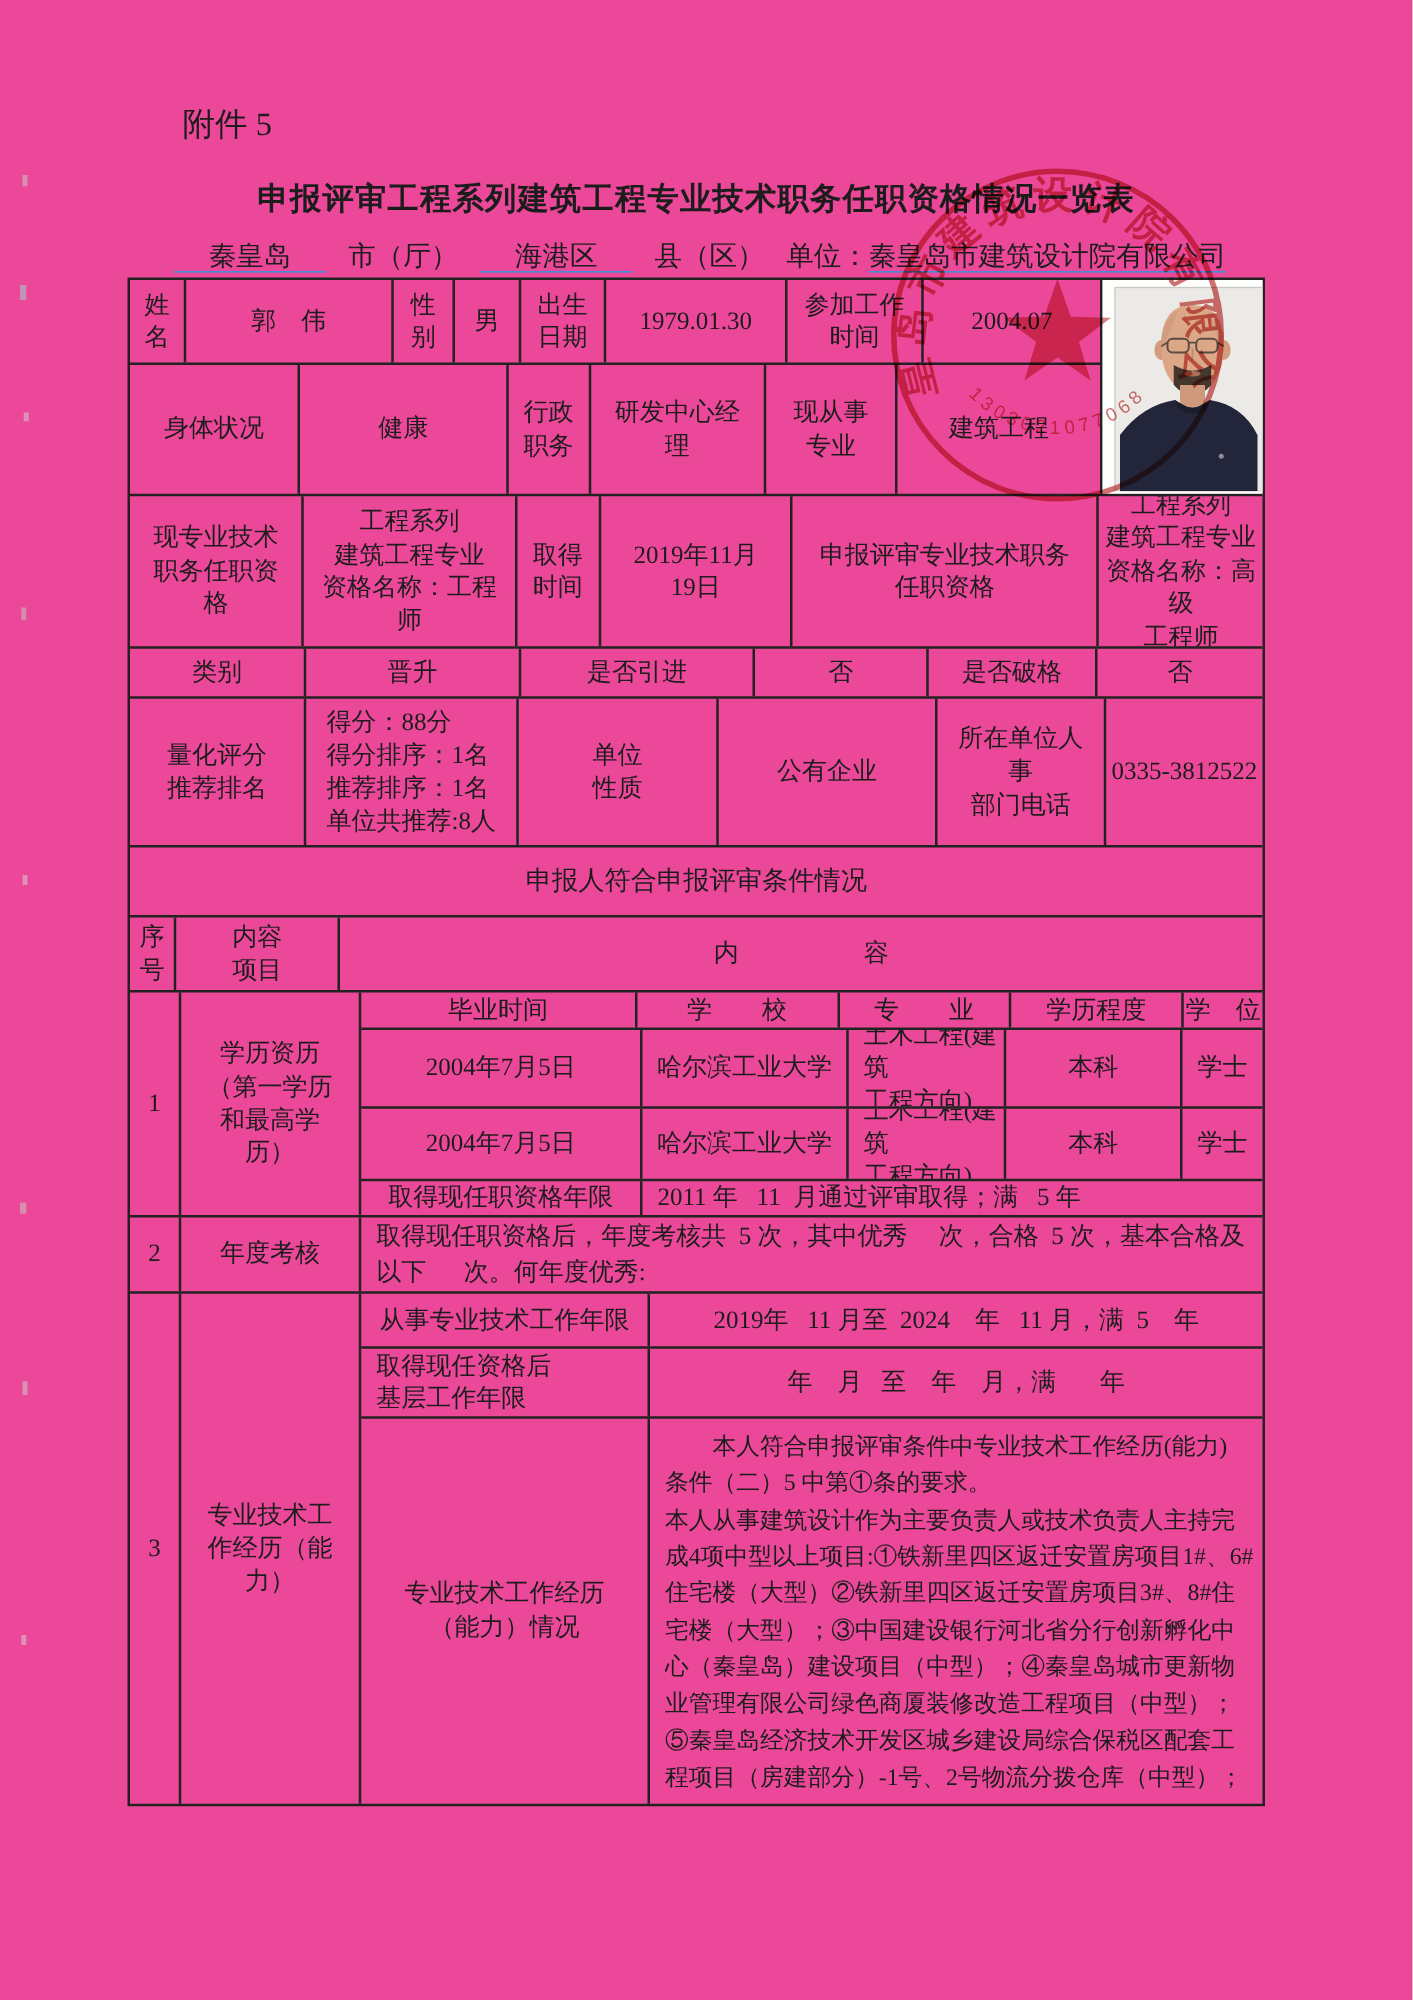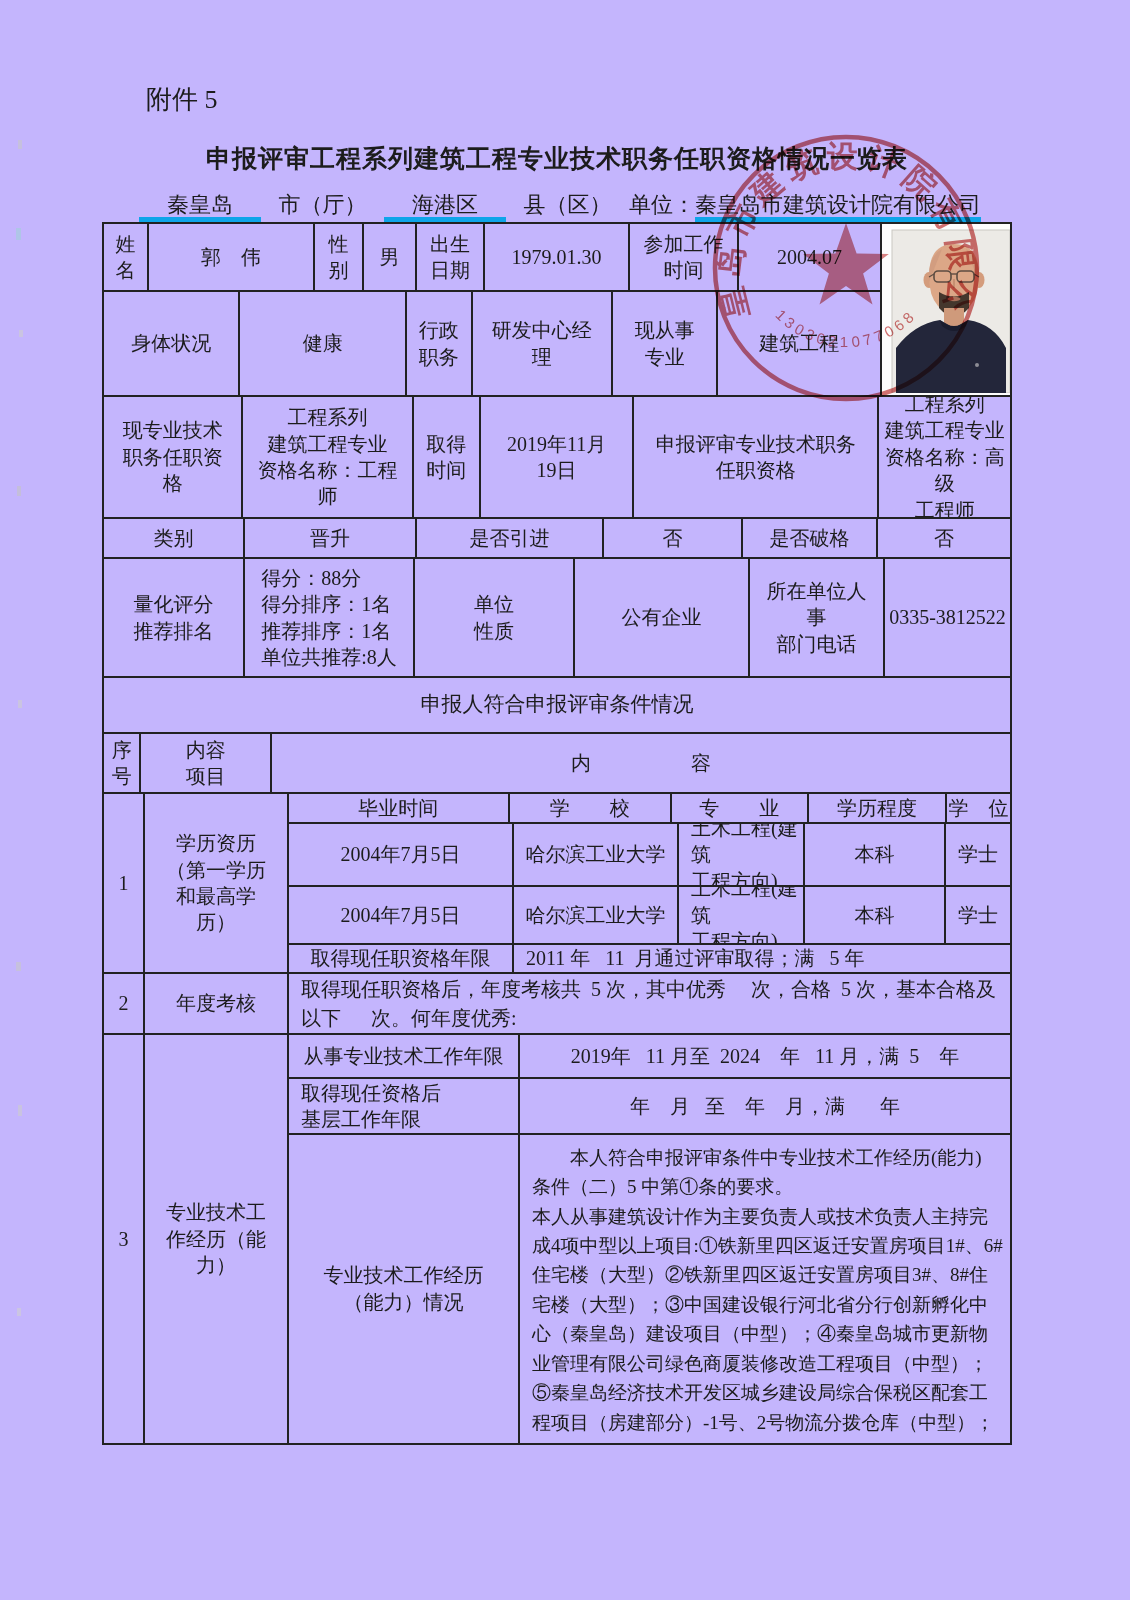--- a/index.html
+++ b/index.html
@@ -1,24 +1,24 @@
 <!DOCTYPE html>
 <html><head>
 <meta charset="utf-8">
 <style>
   html,body{margin:0;padding:0;background:#e8e8e8;}
-  .page{position:relative;width:1130px;height:1600px;background:#c4b5fd;margin:0 auto;
+  .page{position:relative;width:1130px;height:1600px;background:#ec4899;margin:0 auto;
         font-family:"Liberation Serif","DejaVu Serif",serif;color:#1c1c1c;overflow:hidden;}
   .attachment{position:absolute;left:146px;top:82px;font-size:26px;}
   .title{position:absolute;left:102px;top:142px;width:910px;text-align:center;
          font-size:25px;font-weight:700;letter-spacing:1px;white-space:nowrap;}
   .subtitle{position:absolute;left:102px;top:190px;width:910px;text-align:center;
             font-size:22px;white-space:nowrap;}
   .subtitle .seg{margin:0 6px;}
-  .ul{border-bottom:7px solid #0ea5e9;display:inline-block;line-height:1.15;}
+  .ul{border-bottom:1px solid #0ea5e9;display:inline-block;line-height:1.15;}
   .blank-pad{padding:0 28px;}
   
   .tbl{position:absolute;left:102px;top:222px;width:910px;border:2px solid #222;
        box-sizing:border-box;background:transparent;}
   .tr{display:flex;box-sizing:border-box;border-bottom:2px solid #222;}
   .tr.last{border-bottom:none;}
   .c{box-sizing:border-box;border-right:2px solid #222;display:flex;align-items:center;
      justify-content:center;text-align:center;font-size:20px;line-height:1.32;
      white-space:pre-wrap;overflow:hidden;}
   .c.nbr{border-right:none;}

